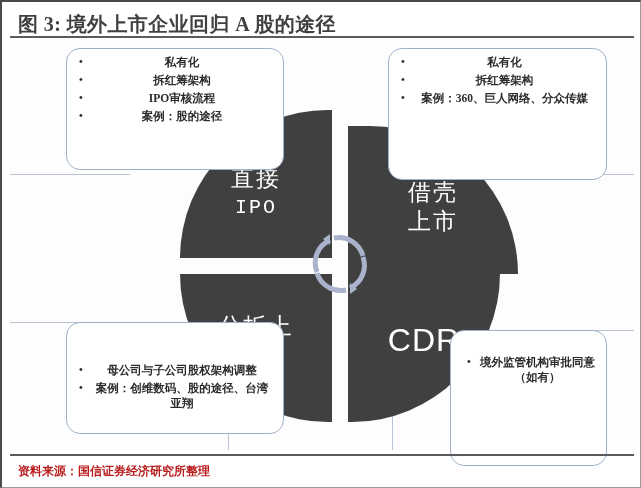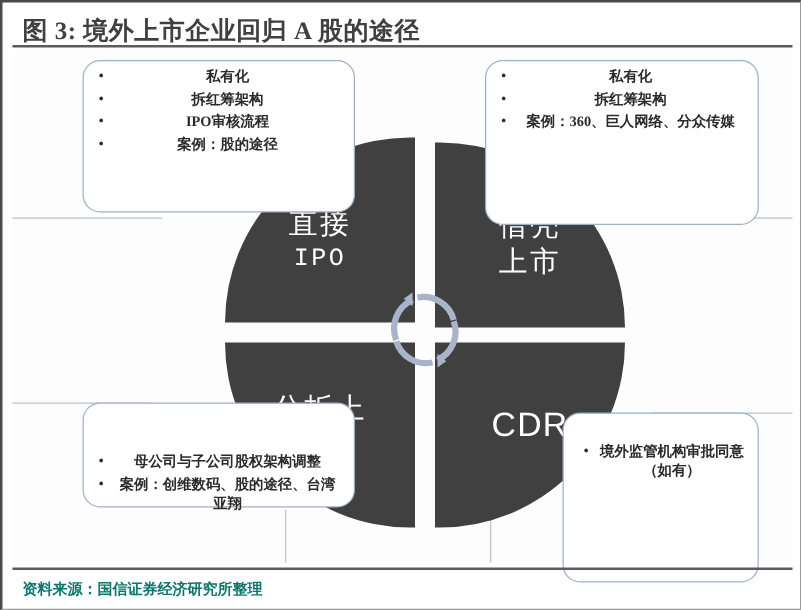--- a/index.html
+++ b/index.html
@@ -43,21 +43,21 @@
   .rule-bottom {
     position: absolute;
     left: 8px; top: 452px;
     width: 624px; height: 2px;
     background: #5b5b5b;
   }
   .source {
     position: absolute;
     left: 16px; top: 461px;
     font-size: 12px;
-    color: #0f766e;
+    color: #b91c1c;
     font-weight: bold;
     white-space: nowrap;
     font-family: Liberation Sans, sans-serif;
   }
 
   
   #diagram {
     position: absolute;
     left: 8px; top: 38px;
     width: 624px; height: 410px;
@@ -99,21 +99,21 @@
   .note li::before {
     content: "\2022";
     position: absolute;
     left: 0; top: -1px;
     font-size: 11px;
     color: #2b2b2b;
   }
 
   #note-tl { left: 56px;  top: 8px;   width: 218px; height: 122px; }
   #note-tr { left: 378px; top: 8px;   width: 219px; height: 132px; }
-  #note-bl { left: 56px;  top: 282px; width: 218px; height: 84px; }
+  #note-bl { left: 56px;  top: 282px; width: 218px; height: 112px; }
   #note-br { left: 440px; top: 290px; width: 157px; height: 136px; }
 
   
   #circle-wrap {
     position: absolute;
     left: 170px; top: 70px;
     width: 320px; height: 312px;
   }
   .quad {
     position: absolute;
@@ -130,36 +130,37 @@
     text-align: center;
     width: 100%;
     font-family: "Liberation Serif", "DejaVu Serif", serif;
   }
   #quad-tl {
     left: 0; top: 0;
     border-radius: 152px 0 0 0;
   }
   #quad-tl span { left: 0; top: 54px; }
   #quad-tr {
-    left: 168px; top: 4px;
+    left: 168px; top: 16px;
     border-radius: 0 152px 0 0;
+    padding-left: 18px;
   }
   #quad-tr span { left: 0; top: 52px; }
   #quad-bl {
     left: 0; top: 164px;
     border-radius: 0 0 0 152px;
   }
   #quad-bl span { left: 0; top: 38px; }
   #quad-br {
     left: 168px; top: 164px;
     border-radius: 0 0 152px 0;
   }
   #quad-br span {
     left: 0; top: 52px;
-    font-size: 27px;
+    font-size: 32px;
     letter-spacing: 1px;
     font-family: "Liberation Sans", "DejaVu Sans", sans-serif;
   }
 
   
   #center-ring {
     position: absolute;
     left: 124px; top: 118px;
     width: 72px; height: 72px;
   }

